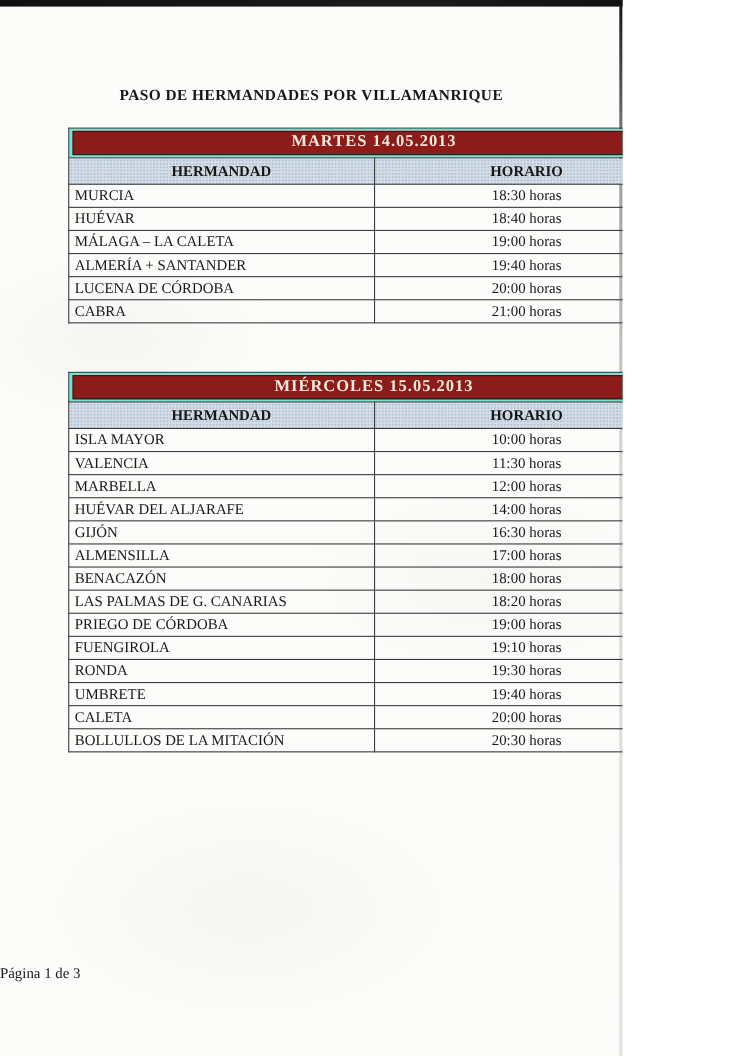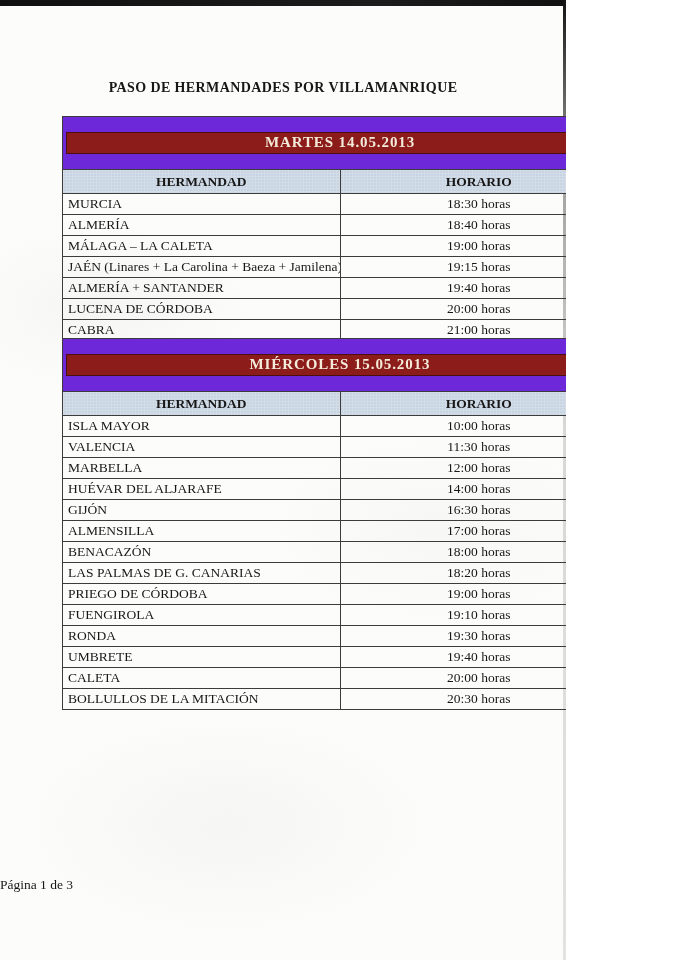--- a/index.html
+++ b/index.html
@@ -35,21 +35,21 @@
     position:absolute; left:62px; width:556px;
     border-collapse:collapse; table-layout:fixed;
   }
   .t-martes    { top:116px; }
   .t-miercoles { top:338px; }
   table.schedule td, table.schedule th {
     border:1px solid #3c3c3c;
     font-size:13.5px;
     overflow:hidden; white-space:nowrap;
   }
-  td.band-cell { padding:15px 3px; background:#6d28d9; }
+  td.band-cell { padding:2px 3px; background:#5eead4; }
   .day-band {
     background:#8c1c1a;
     border:1px solid #4c0f0e;
     color:#f3ead9;
     text-align:center;
     font-weight:bold; font-size:15px; letter-spacing:0.9px;
     padding:1px 0 2px 0;
   }
   th.col-head {
     height:21px;
@@ -85,30 +85,26 @@
       </tr>
       <tr>
         <th class="col-head col-hermandad">HERMANDAD</th>
         <th class="col-head">HORARIO</th>
       </tr>
       <tr>
         <td class="cell-name">MURCIA</td>
         <td class="cell-time">18:30 horas</td>
       </tr>
       <tr>
-        <td class="cell-name">ALMERÍA</td>
+        <td class="cell-name">HUÉVAR</td>
         <td class="cell-time">18:40 horas</td>
       </tr>
       <tr>
         <td class="cell-name">MÁLAGA – LA CALETA</td>
         <td class="cell-time">19:00 horas</td>
-      </tr>
-      <tr>
-        <td class="cell-name">JAÉN (Linares + La Carolina + Baeza + Jamilena)</td>
-        <td class="cell-time">19:15 horas</td>
       </tr>
       <tr>
         <td class="cell-name">ALMERÍA + SANTANDER</td>
         <td class="cell-time">19:40 horas</td>
       </tr>
       <tr>
         <td class="cell-name">LUCENA DE CÓRDOBA</td>
         <td class="cell-time">20:00 horas</td>
       </tr>
       <tr>

